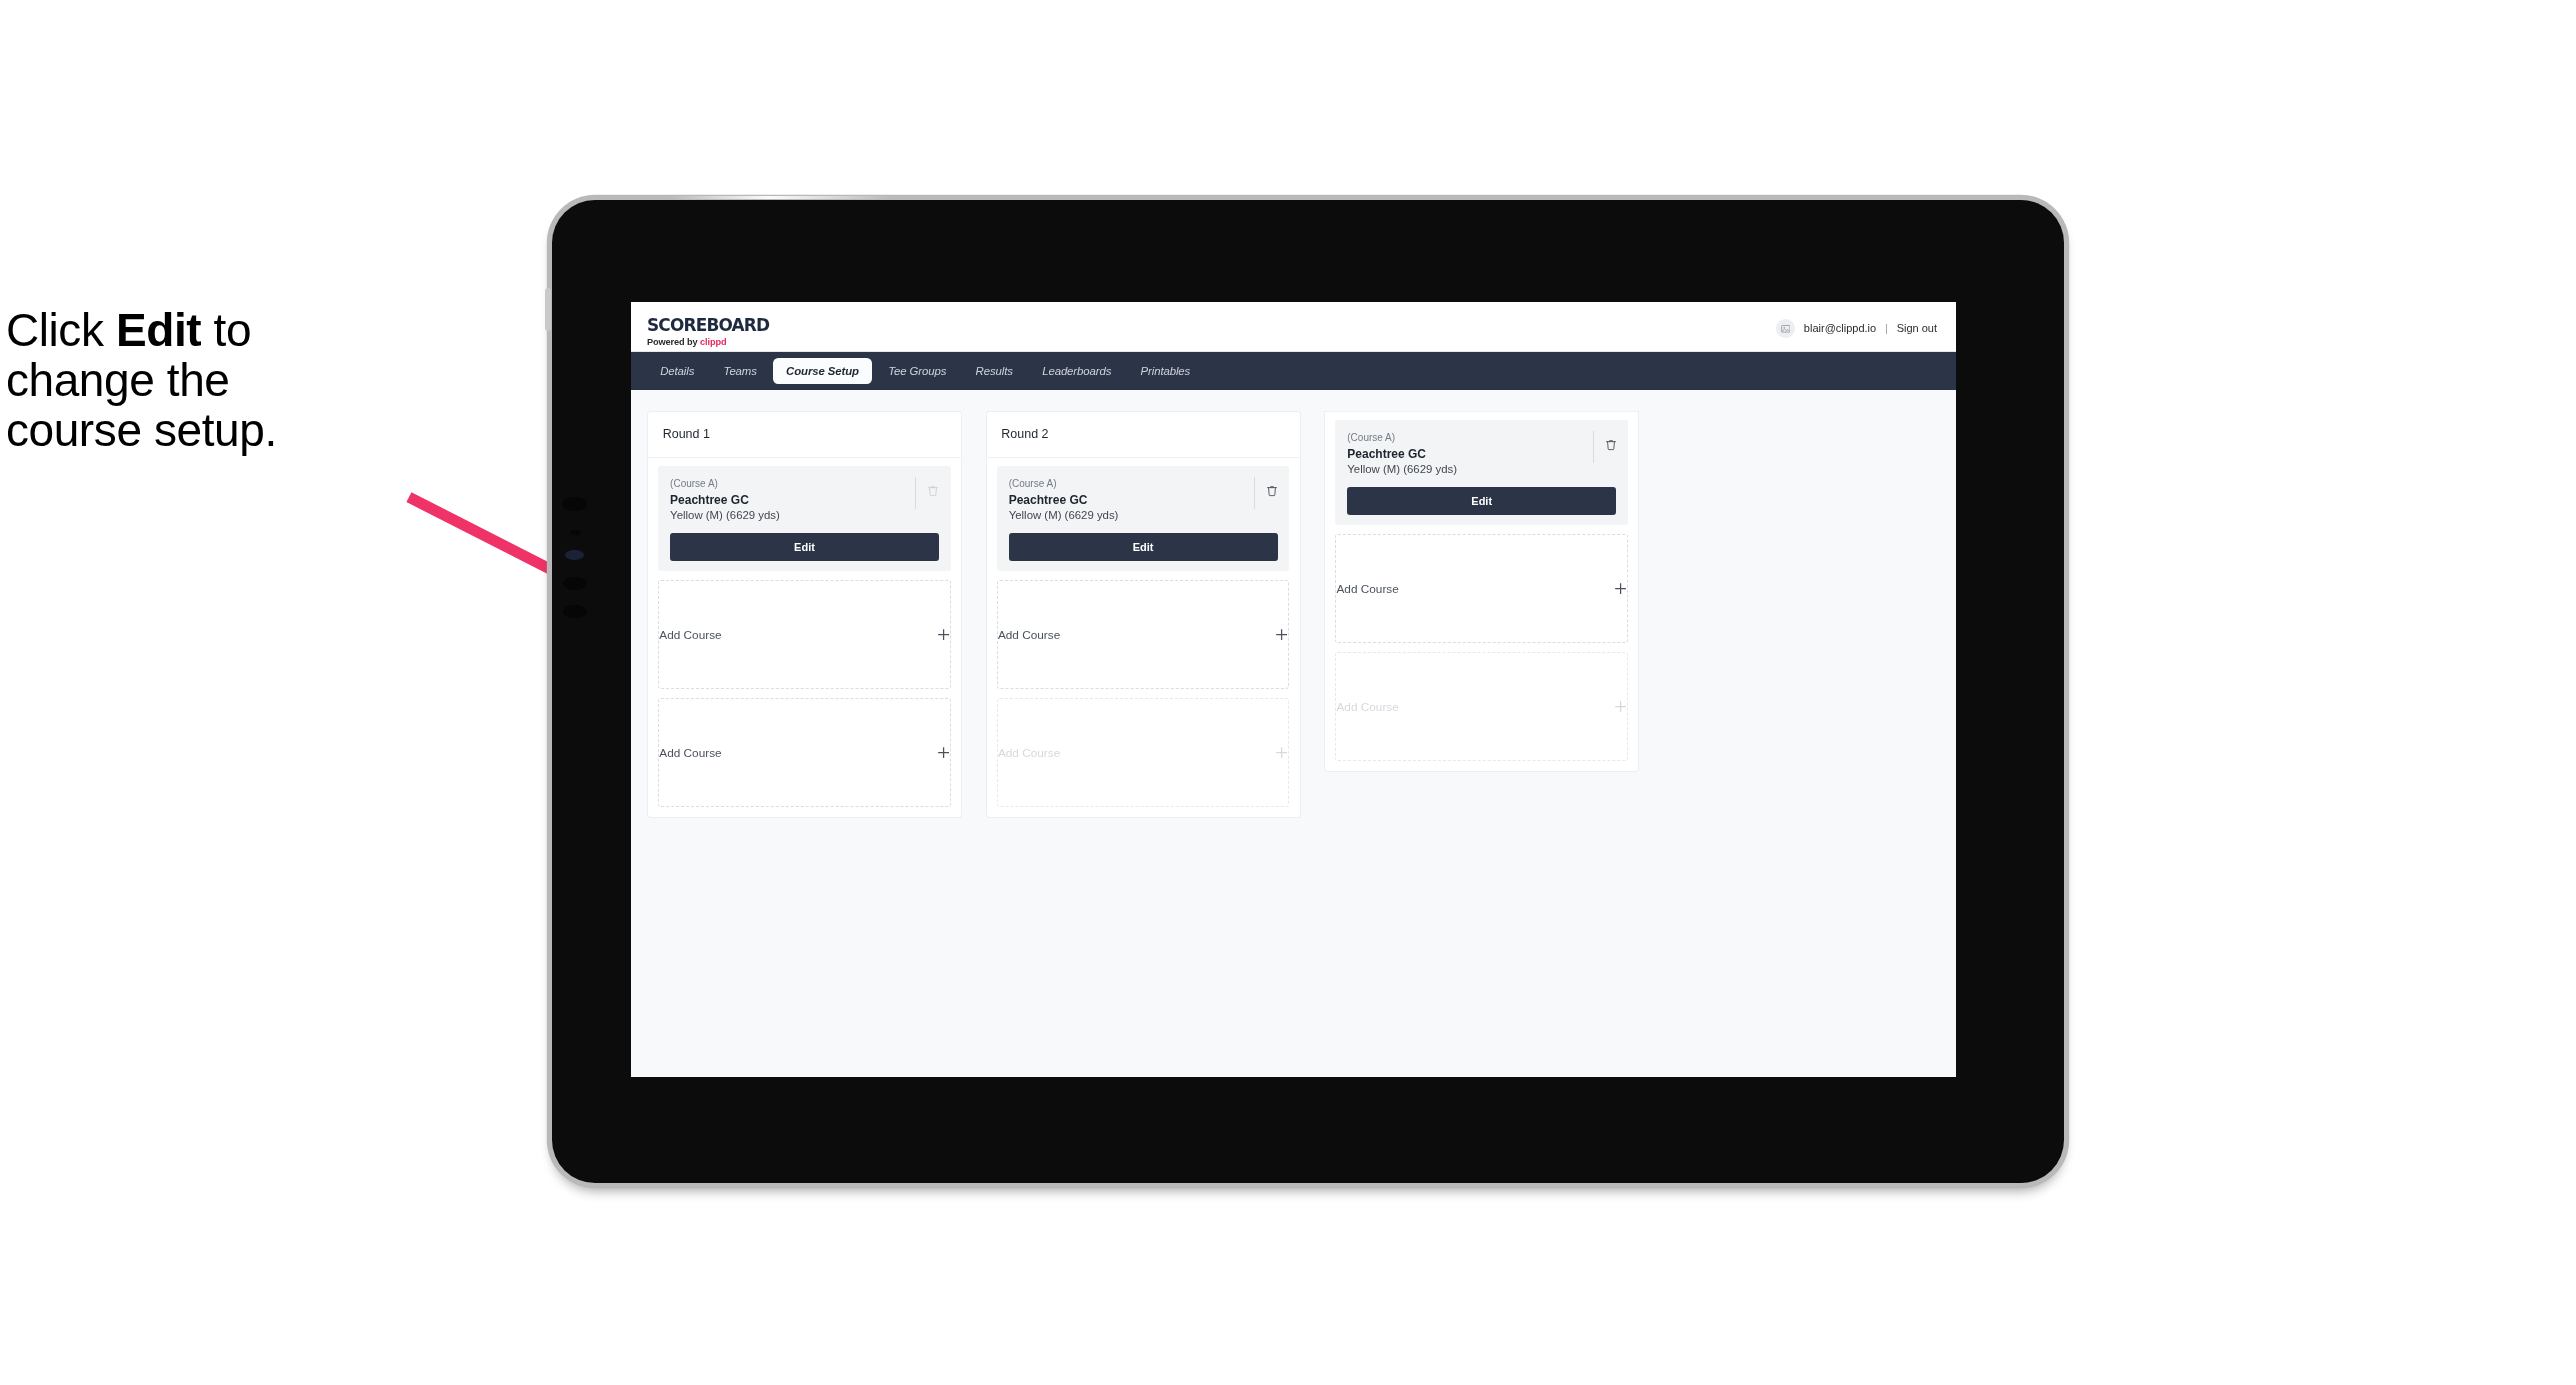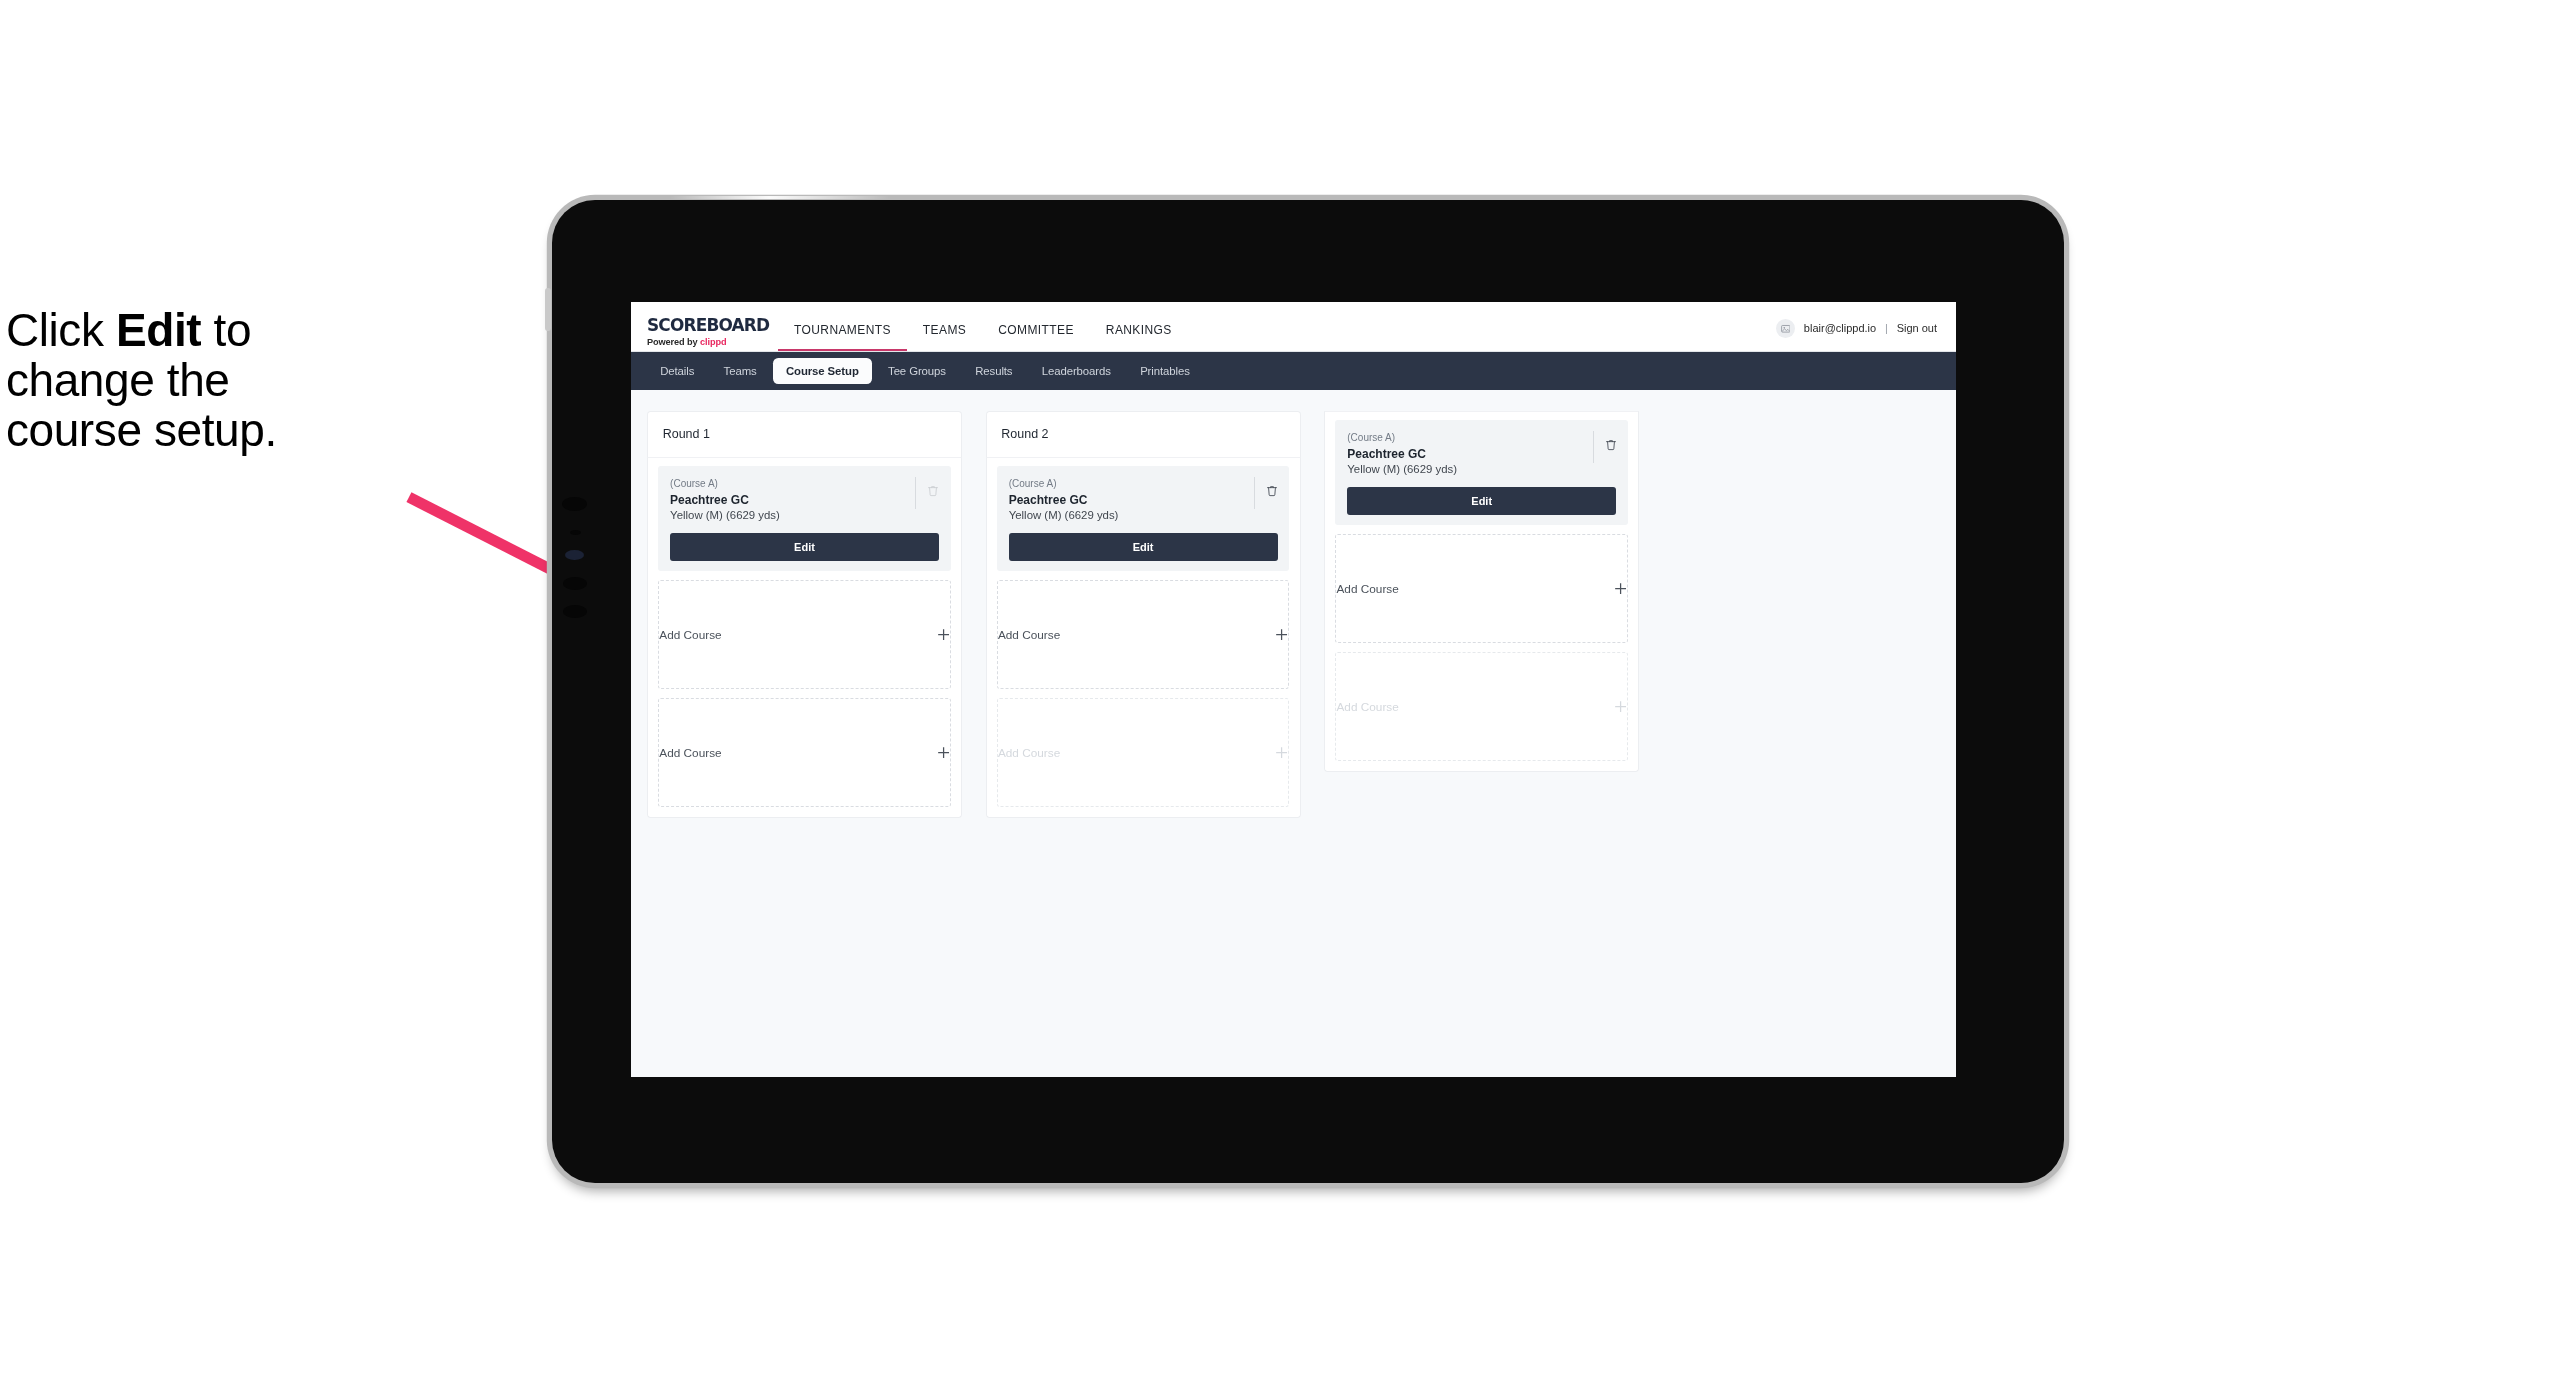--- a/index.html
+++ b/index.html
@@ -115,21 +115,21 @@
     font-size: 11.8px; color: #24282f; cursor: pointer;
   }
 
   
   #subtabs {
     height: 38px; background: #2c3547; display: flex; align-items: center;
     padding-left: 16px; gap: 2.9px;
   }
   .subtab {
     font-size: 11.4px; color: #cfd4dc; padding: 6.6px 13.2px; border-radius: 5.2px;
-    cursor: pointer; letter-spacing: -0.1px;
+    cursor: pointer; letter-spacing: -0.1px; font-style: italic;
   }
   .subtab.active { background: #fbfcfd; color: #1f2733; font-weight: bold; }
 
   
   #rounds {
     display: flex; gap: 23.6px; padding: 20.6px 0 0 16px;
   }
   .round-col { width: 315px; }
   .round-head {
     background: #ffffff; border: 0.7px solid #eceef1; border-bottom: none;
@@ -202,26 +202,20 @@
     <div class="tbtn" id="tbtn-5"></div>
 
     <div id="screen">
 
       <div id="topbar">
         <div id="logo-block">
           <div id="logo-word">SCOREBOARD</div>
           <div id="logo-sub"><span>Powered by </span><span class="pink">clippd</span></div>
         </div>
 
-        <nav id="mainnav">
-          <div class="navitem active">TOURNAMENTS</div>
-          <div class="navitem">TEAMS</div>
-          <div class="navitem">COMMITTEE</div>
-          <div class="navitem">RANKINGS</div>
-        </nav>
 
         <div id="topright">
           <div id="avatar">
             <svg width="9.6" height="9.6" viewBox="0 0 16 16">
                 <rect x="1" y="2.5" width="14" height="11" rx="1.5" fill="none" stroke="#8b9099" stroke-width="1.3"></rect>
                 <circle cx="5.4" cy="6.4" r="1.2" fill="#8b9099"></circle>
                 <path d="M2 12 L6 8.2 L9 11 L11.5 9 L14 11.6" fill="none" stroke="#8b9099" stroke-width="1.3"></path>
               </svg>
           </div>
           <span>blair@clippd.io</span>

